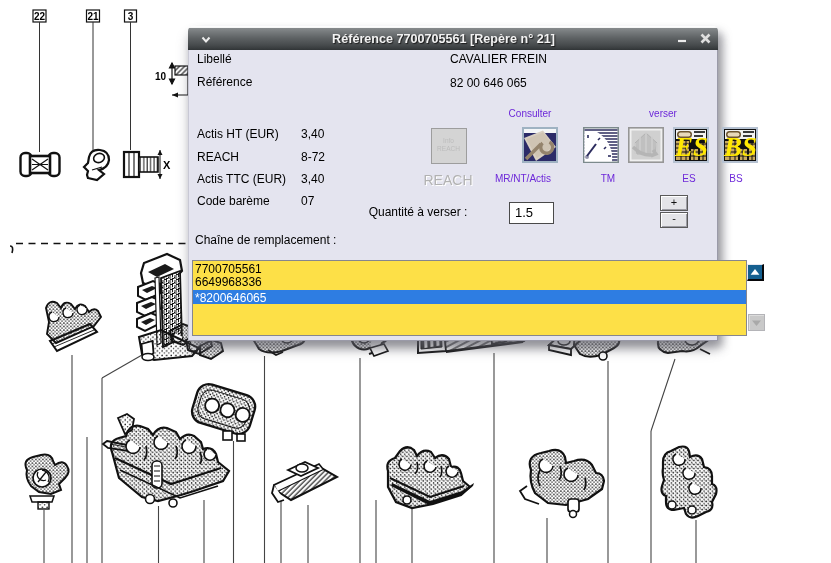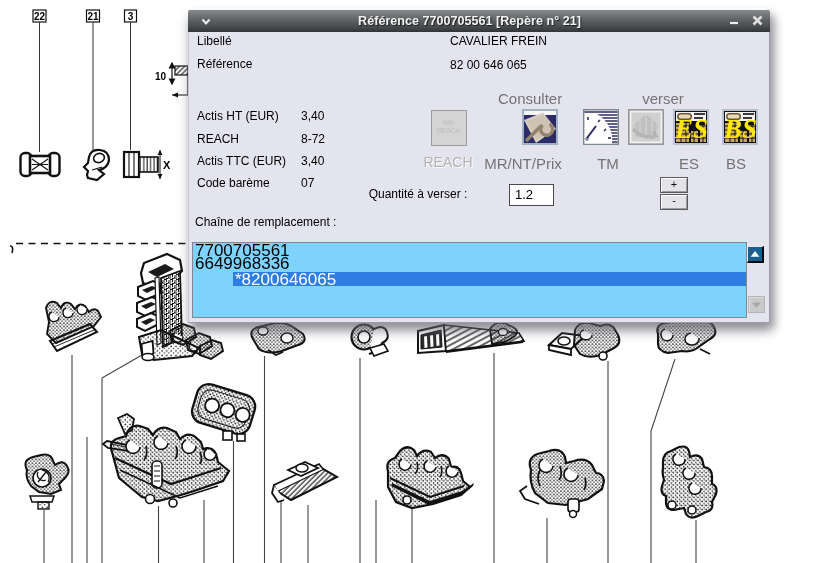--- a/index.html
+++ b/index.html
@@ -1,44 +1,44 @@
 <!DOCTYPE html>
 <html><head><meta charset="utf-8">
 <style>
 html,body{margin:0;padding:0;background:#fff;}
 #stage{position:relative;width:831px;height:563px;background:#fff;overflow:hidden;
   font-family:"Liberation Sans",sans-serif;}
 #bg{position:absolute;left:0;top:0;}
-#dlg{position:absolute;left:188px;top:8px;width:582px;height:315px;
+#dlg{position:absolute;left:188px;top:26px;width:530px;height:315px;
   border-radius:6px 6px 0 0;
   box-shadow:5px 6px 9px rgba(90,90,100,.5), 0 9px 12px rgba(110,110,120,.38);}
 #tb{position:absolute;left:0;top:0;right:0;height:24px;border-radius:5px 5px 0 0;
   background:linear-gradient(to bottom,#fdfdfd 0,#fdfdfd 6%,#85898b 10%,#767a7c 25%,#5c6062 52%,#484c4e 78%,#3a3e40 92%,#303436 100%);}
 #tb .ttl{position:absolute;left:0;right:19px;top:5.5px;text-align:center;
   color:#f2f2f2;font-size:12.6px;font-weight:bold;letter-spacing:0;
   text-shadow:1px 1px 1px #1c1c1c;}
 #tb svg{position:absolute;}
 #bd{position:absolute;left:0;top:24px;right:0;bottom:0;background:#e4e4ef;
   border-left:1px solid #c8c8d4;border-right:1px solid #9a9aa8;border-bottom:1px solid #9a9aa8;}
 .t{position:absolute;font-size:12px;color:#000000;white-space:nowrap;line-height:13px;}
 .b{font-weight:normal;}
 .ic{position:absolute;width:36px;height:36px;}
-.lbl{position:absolute;font-size:15px;color:#737373;text-align:center;white-space:nowrap;}
+.lbl{position:absolute;font-size:10px;color:#6d28d9;text-align:center;white-space:nowrap;}
 #reachbtn{position:absolute;left:242.5px;top:102px;width:34px;height:34px;background:#d4d4d4;border:1.6px solid #9d9d9d;}
 #reachbtn div{position:absolute;left:0;right:0;top:8px;text-align:center;font-size:6.5px;color:#bcbcbc;line-height:7.5px;}
 #reachlbl{position:absolute;left:230px;top:146px;width:60px;text-align:center;font-size:14px;color:#b2b2b2;text-shadow:1px 1px 0 #fff;}
 .pmbtn{position:absolute;left:472px;width:26px;height:14px;background:#e4e4e8;
   border:1px solid #5a5a5a;box-shadow:inset 1px 1px 0 #fff,inset -1px -1px 0 #9c9ca4;
   font-size:11px;text-align:center;line-height:13px;color:#111;}
 #qinput{position:absolute;left:321px;top:176px;width:38px;height:20px;background:#fff;border:1px solid #4a4a4a;
   font-size:13px;line-height:19px;padding-left:5px;color:#000;}
-#list{position:absolute;left:4px;top:234px;width:553px;height:74px;background:#7dd3fc;border:1px solid #86868e;
-  font-size:17px;line-height:12.2px;color:#000;overflow:hidden;}
+#list{position:absolute;left:4px;top:234px;width:553px;height:74px;background:#fde047;border:1px solid #86868e;
+  font-size:12px;line-height:12.2px;color:#000;overflow:hidden;}
 #list .it{padding-left:2px;padding-top:1.6px;}
-#list .sel{background:#2e7de2;color:#fff;padding-left:2px;padding-top:1.6px;margin-top:1.5px;margin-left:40px;}
+#list .sel{background:#2e7de2;color:#fff;padding-left:2px;padding-top:1.6px;margin-top:1.5px;}
 #upbtn{position:absolute;left:559px;top:237.5px;width:14px;height:14px;background:#156090;
   border-top:1px solid #e8e8f0;border-left:1px solid #e8e8f0;border-right:2px solid #08080a;border-bottom:2px solid #08080a;}
 #dnbtn{position:absolute;left:560px;top:288px;width:15px;height:15px;background:#c9c9c9;
   border:1px solid #b4b4b8;box-shadow:inset 1px 1px 0 #dcdcdc;}
 </style></head>
 <body>
 <div id="stage">
 <svg id="bg" width="831" height="563" viewBox="0 0 831 563">
 <defs>
 <pattern id="dots" width="4.6" height="4.6" patternUnits="userSpaceOnUse">
@@ -320,21 +320,21 @@
 
   <svg class="ic" style="left:334px;top:101px" viewBox="0 0 36 36">
    <rect x="0" y="0" width="36" height="36" fill="#9fb2c2"></rect>
    <rect x="2" y="2" width="32" height="32" fill="#2b2b68"></rect>
    <rect x="2" y="2" width="32" height="4" fill="#f4f6f8"></rect>
    <polygon points="2,11 21,3.5 34,20 14,34" fill="#d8cfc2"></polygon>
    <polygon points="4.5,12 21,5.5 32,19 15,31" fill="#cfc4b4"></polygon>
    <path d="M4,32 L19,17" stroke="#94836c" stroke-width="3.6" fill="none"></path>
    <path d="M20.5,16 A6,6 0 1 0 27.5,15" fill="none" stroke="#94836c" stroke-width="3.4"></path>
   </svg>
-  <div class="lbl" style="left:283px;top:147px;width:104px">MR/NT/Prix</div>
+  <div class="lbl" style="left:283px;top:147px;width:104px">MR/NT/Actis</div>
 
   <svg class="ic" style="left:395px;top:101px" viewBox="0 0 36 36">
    <rect x="0" y="0" width="36" height="36" fill="#7c8a8c"></rect>
    <rect x="1.5" y="1.5" width="33" height="33" fill="#fff"></rect>
    <g stroke="#2c2c5e" stroke-width="1.6">
     <line x1="1.5" y1="3" x2="34.5" y2="3"></line>
           <line x1="1.5" y1="6" x2="34.5" y2="6"></line>
     <line x1="1.5" y1="9" x2="34.5" y2="9"></line>
           <line x1="1.5" y1="12" x2="34.5" y2="12"></line>
     <line x1="1.5" y1="15" x2="34.5" y2="15"></line>
@@ -422,21 +422,21 @@
           <line x1="13" y1="14" x2="13" y2="33"></line>
           <line x1="21" y1="14" x2="21" y2="33"></line>
           <line x1="30" y1="14" x2="30" y2="33"></line>
    </g>
    <text x="18.5" y="29" font-family="Liberation Serif,serif" font-style="italic" font-weight="bold" font-size="27" fill="#ffe800" text-anchor="middle">BS</text>
   </svg>
   <div class="lbl" style="left:471px;top:147px;width:60px">ES</div>
   <div class="lbl" style="left:518px;top:147px;width:60px">BS</div>
 
   <div class="t" style="left:180px;top:180px;width:100px;text-align:center">Quantité à verser :</div>
-  <div id="qinput">1.2</div>
+  <div id="qinput">1.5</div>
   <div class="pmbtn" style="top:169px">+</div>
   <div class="pmbtn" style="top:186px;line-height:11px">-</div>
 
   <div class="t" style="left:7px;top:208px">Chaîne de remplacement :</div>
   <div id="list">
     <div class="it">7700705561</div>
     <div class="it">6649968336</div>
     <div class="sel">*8200646065</div>
   </div>
   <svg id="upbtn" viewBox="0 0 16 16" style="position:absolute">

